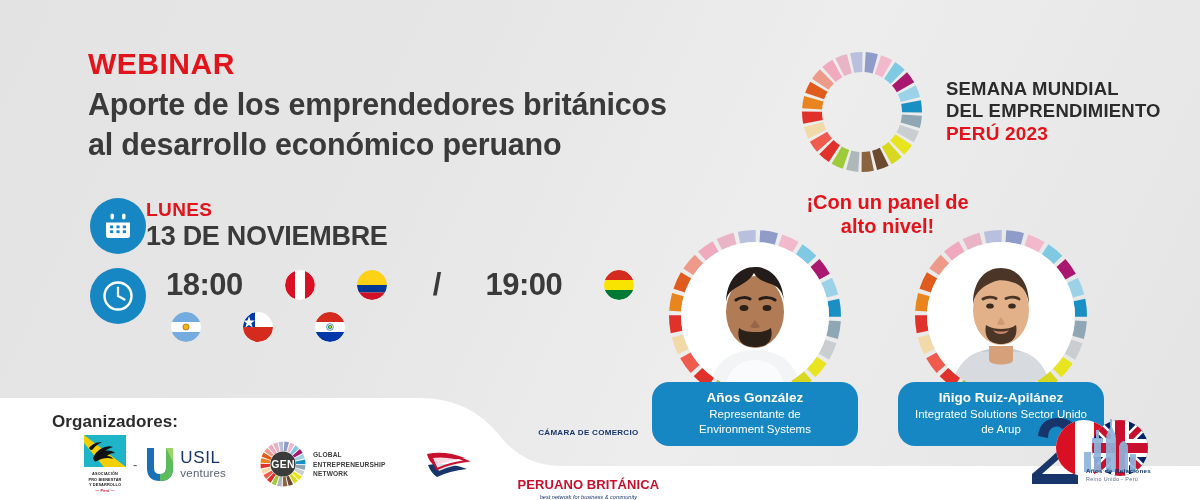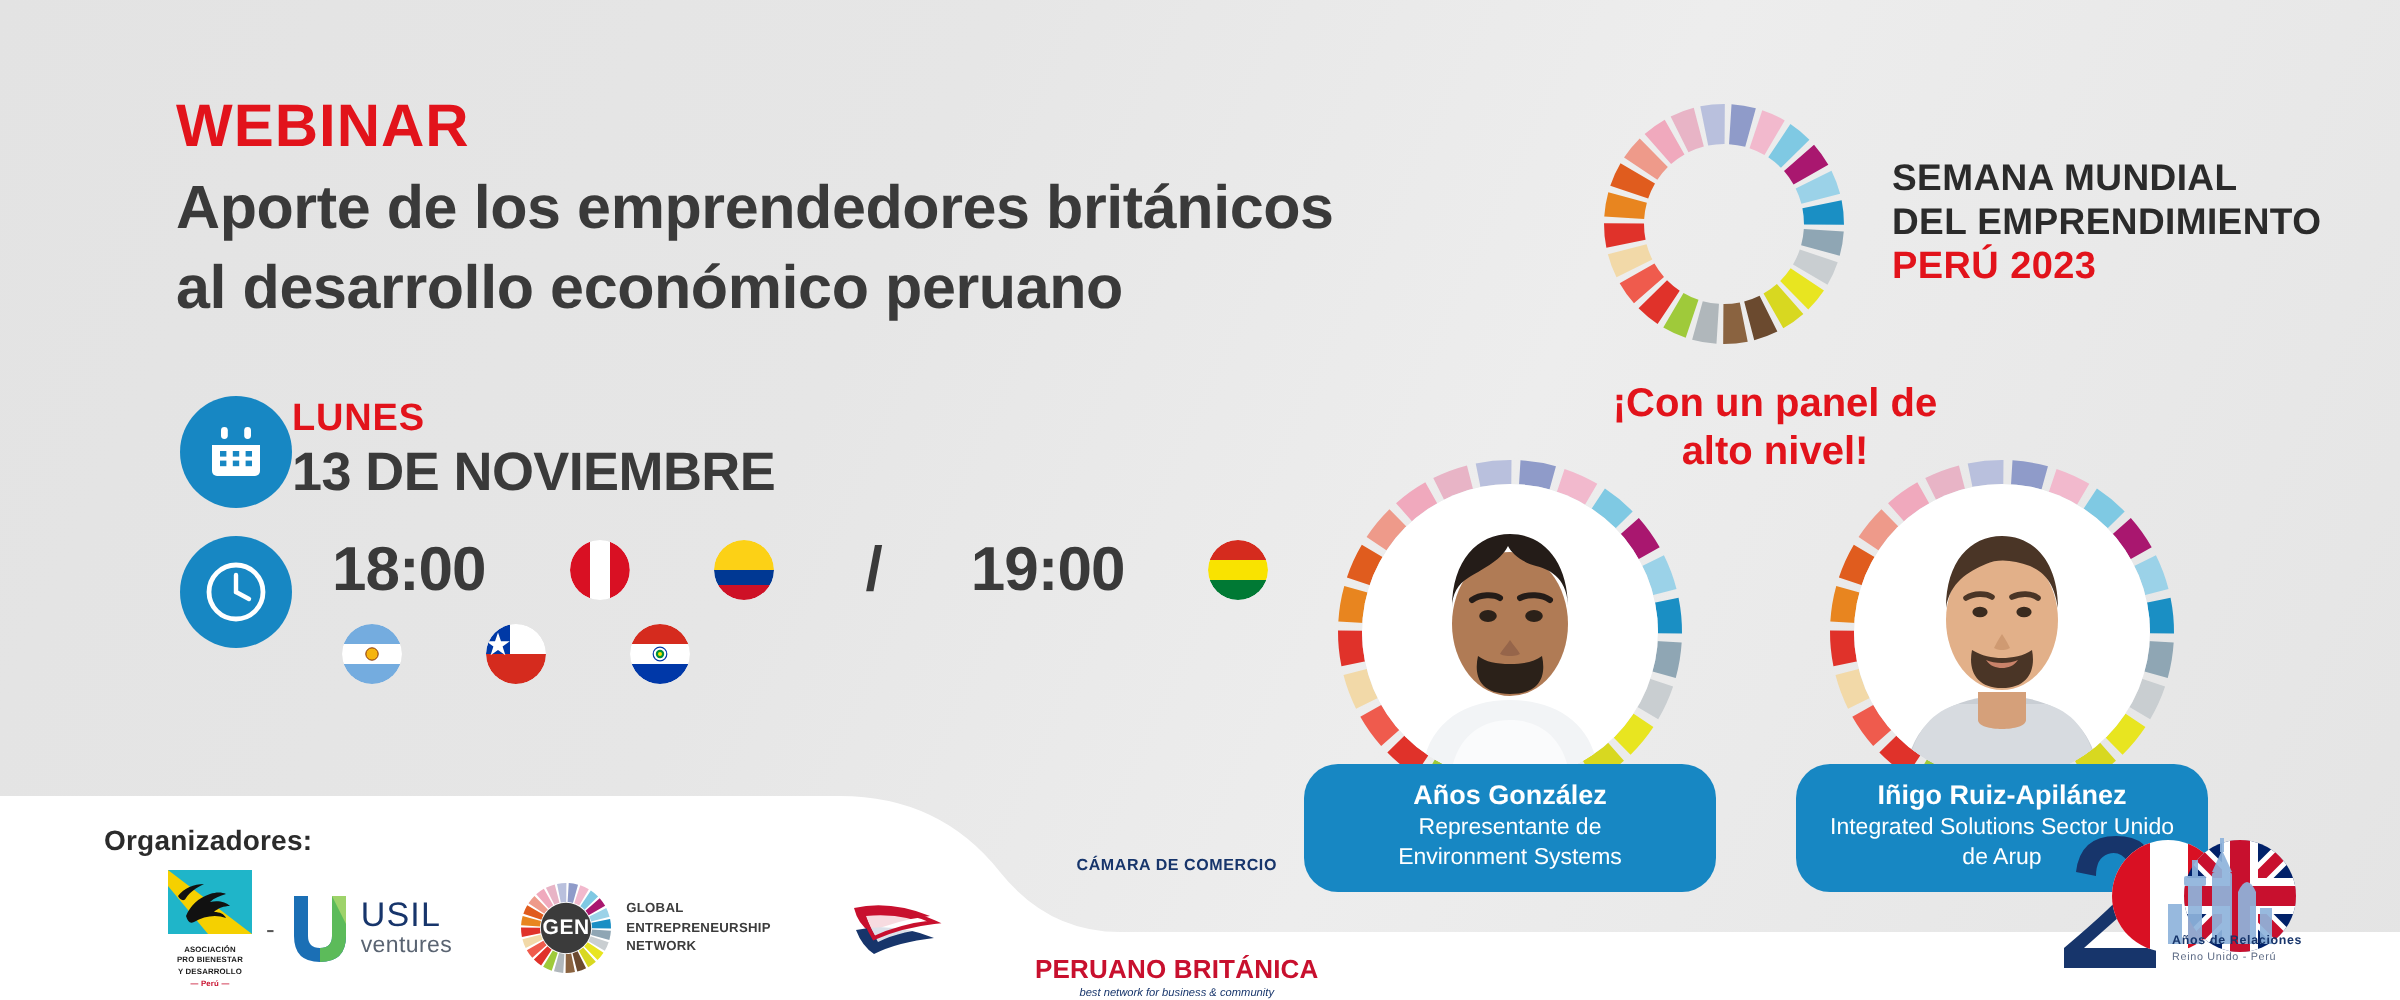--- a/index.html
+++ b/index.html
@@ -66,21 +66,21 @@
   }
   .name-chip {
     position:relative; margin-top:-22px; background:#1787c3;
     border-radius:17px; padding:8px 10px 9px; color:#fff; text-align:center;
   }
   .sp-name { font-size:13.5px; font-weight:bold; line-height:1.25; }
   .sp-role { font-size:11.5px; line-height:1.3; }
   
   .org-label {
     position:absolute; left:52px; top:412px;
-    color:#2b2b2b; font-size:14px; font-weight:bold; letter-spacing:.1px;
+    color:#2b2b2b; font-size:17px; font-weight:bold; letter-spacing:.1px;
   }
   .org-row { position:absolute; left:84px; top:428px; display:flex; align-items:center; }
   .org-item { display:flex; align-items:center; }
   .apbd-cap { font-size:3.9px; font-weight:bold; color:#1a1a1a; line-height:1.42; text-align:center; letter-spacing:.1px; }
   .apbd-peru { color:#c8102e; }
   .dash { color:#555; font-size:13px; margin:0 6px 0 7px; }
   .usil-txt { margin-left:3px; }
   .usil-main { color:#17356b; font-size:17px; font-weight:normal; letter-spacing:.6px; line-height:.95; }
   .usil-sub { color:#5a6472; font-size:11.5px; letter-spacing:.2px; }
   .genf-txt { margin-left:7px; }

